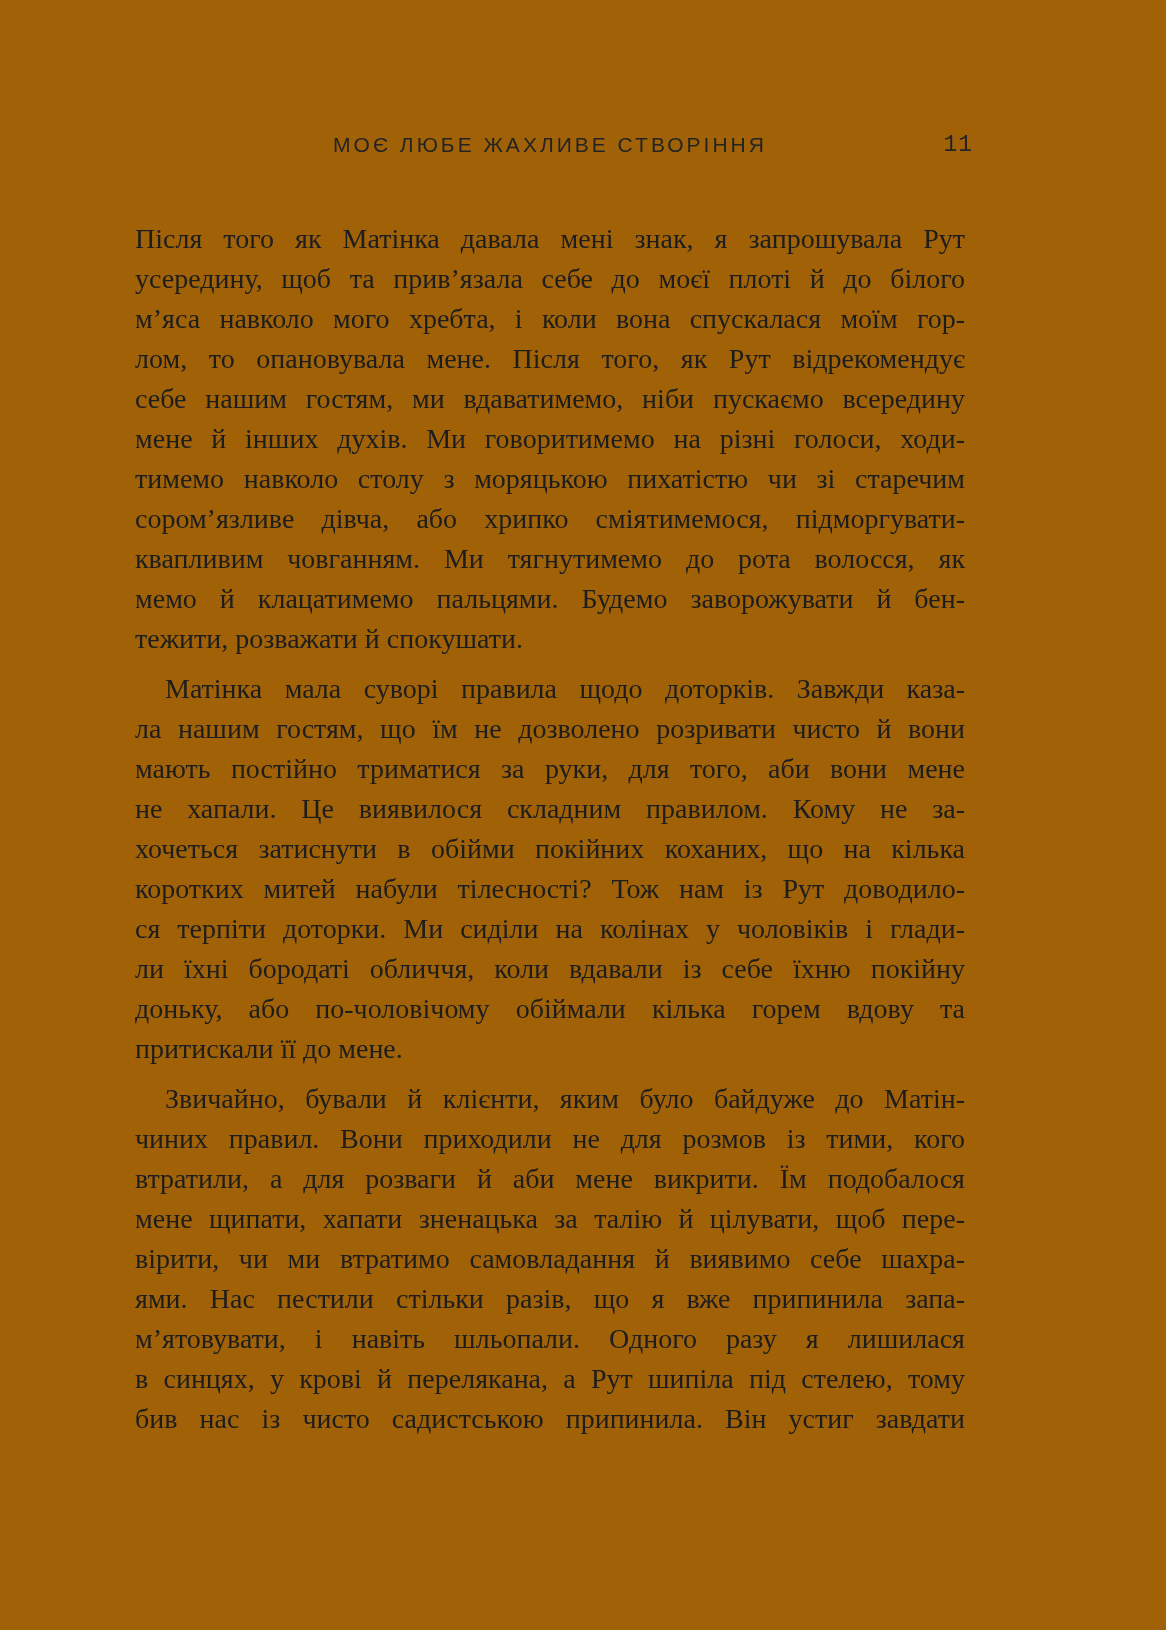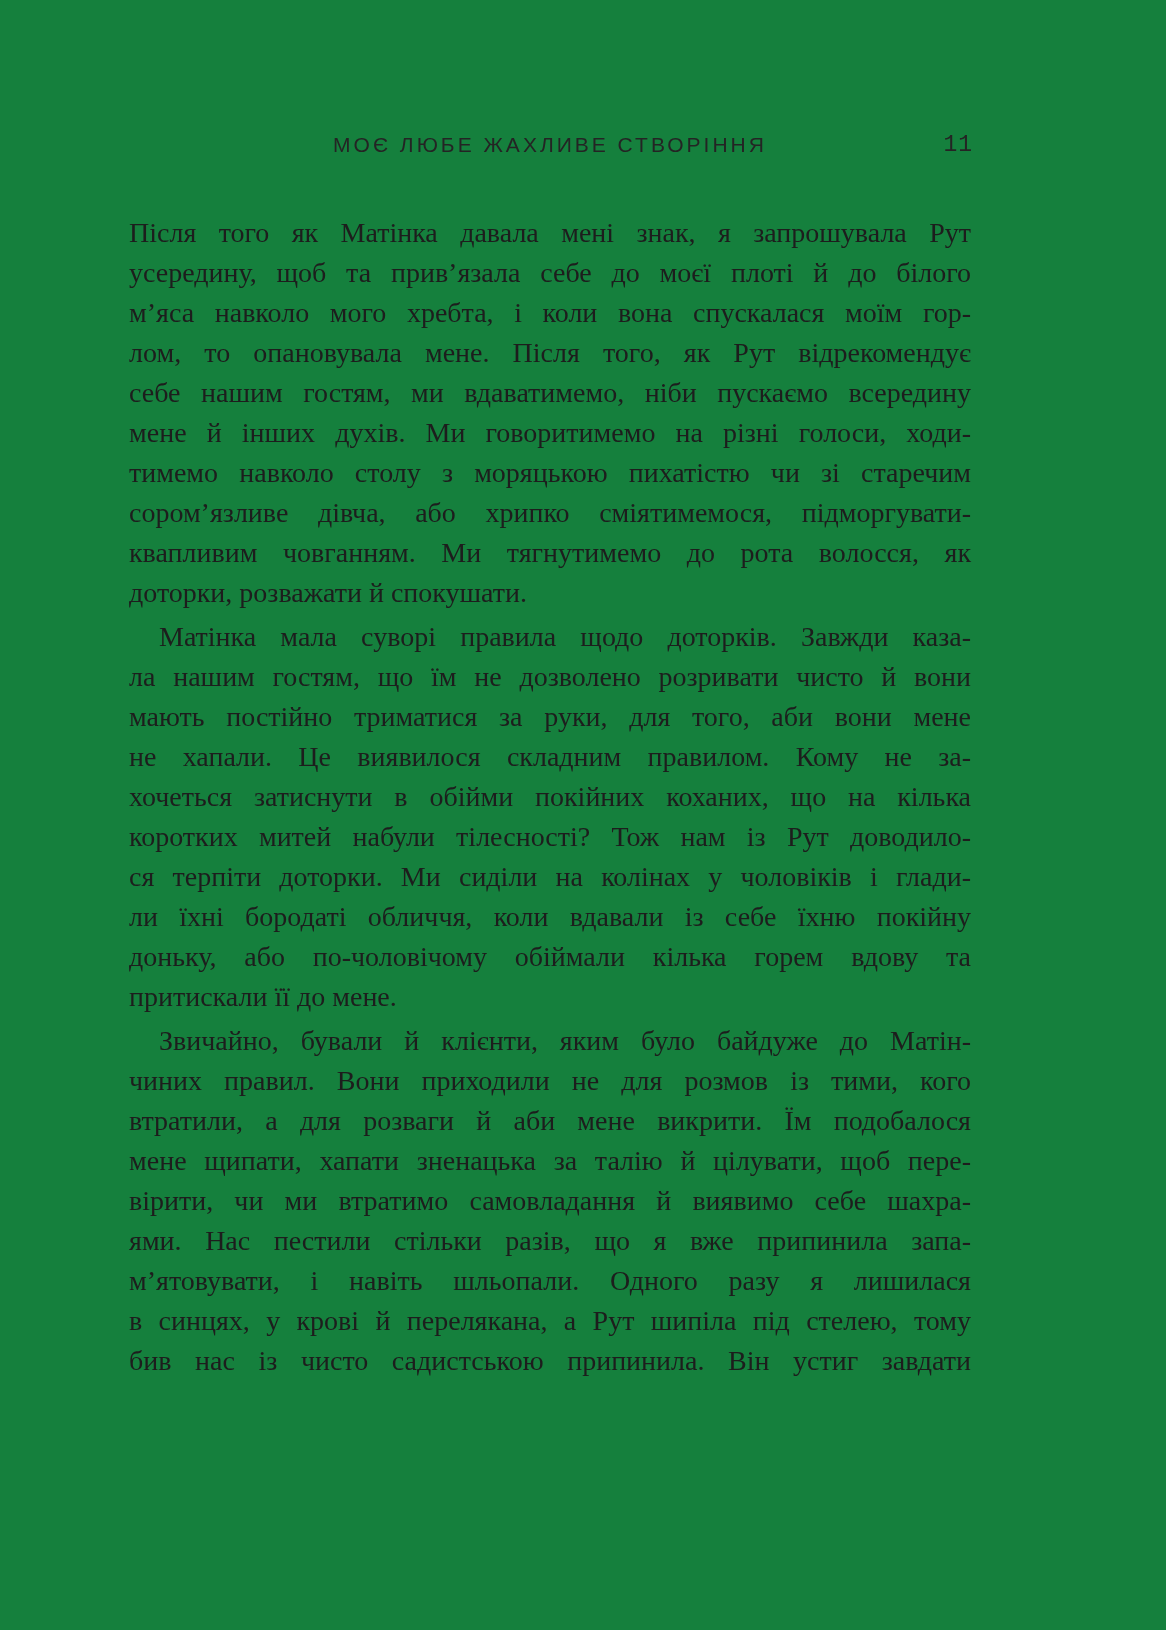--- a/index.html
+++ b/index.html
@@ -5,21 +5,21 @@
   html, body {
     margin: 0;
     padding: 0;
     background: #e9e9e9;
   }
   .page {
     position: relative;
     width: 1166px;
     height: 1630px;
     margin: 0 auto;
-    background: #15803d;
+    background: #a16207;
     overflow: hidden;
     font-family: "Liberation Serif", serif;
   }
   .running-head {
     position: absolute;
     left: 125px;
     top: 131px;
     width: 850px;
     height: 28px;
   }
@@ -44,21 +44,21 @@
   }
   .body-text {
     position: absolute;
     left: 125px;
     top: 209px;
     width: 850px;
     color: #1d1d1d;
     font-size: 28px;
     line-height: 40px;
   }
-  .para { margin: 4px; padding: 0; }
+  .para { margin: 10px; padding: 0; }
   .line {
     text-align: justify;
     text-align-last: justify;
     white-space: normal;
   }
   .line.para-end {
     text-align-last: left;
   }
   .para.indent .line:first-child {
     text-indent: 30px;
@@ -76,21 +76,22 @@
       <div class="para">
         <div class="line">Після того як Матінка давала мені знак, я запрошувала Рут</div>
         <div class="line">усередину, щоб та прив’язала себе до моєї плоті й до білого</div>
         <div class="line">м’яса навколо мого хребта, і коли вона спускалася моїм гор-</div>
         <div class="line">лом, то опановувала мене. Після того, як Рут відрекомендує</div>
         <div class="line">себе нашим гостям, ми вдаватимемо, ніби пускаємо всередину</div>
         <div class="line">мене й інших духів. Ми говоритимемо на різні голоси, ходи-</div>
         <div class="line">тимемо навколо столу з моряцькою пихатістю чи зі старечим</div>
         <div class="line">сором’язливе дівча, або хрипко сміятимемося, підморгувати-</div>
         <div class="line">квапливим човганням. Ми тягнутимемо до рота волосся, як</div>
-        <div class="line para-end">доторки, розважати й спокушати.</div>
+        <div class="line">мемо й клацатимемо пальцями. Будемо заворожувати й бен-</div>
+        <div class="line para-end">тежити, розважати й спокушати.</div>
       </div>
       <div class="para indent">
         <div class="line">Матінка мала суворі правила щодо доторків. Завжди каза-</div>
         <div class="line">ла нашим гостям, що їм не дозволено розривати чисто й вони</div>
         <div class="line">мають постійно триматися за руки, для того, аби вони мене</div>
         <div class="line">не хапали. Це виявилося складним правилом. Кому не за-</div>
         <div class="line">хочеться затиснути в обійми покійних коханих, що на кілька</div>
         <div class="line">коротких митей набули тілесності? Тож нам із Рут доводило-</div>
         <div class="line">ся терпіти доторки. Ми сиділи на колінах у чоловіків і глади-</div>
         <div class="line">ли їхні бородаті обличчя, коли вдавали із себе їхню покійну</div>

